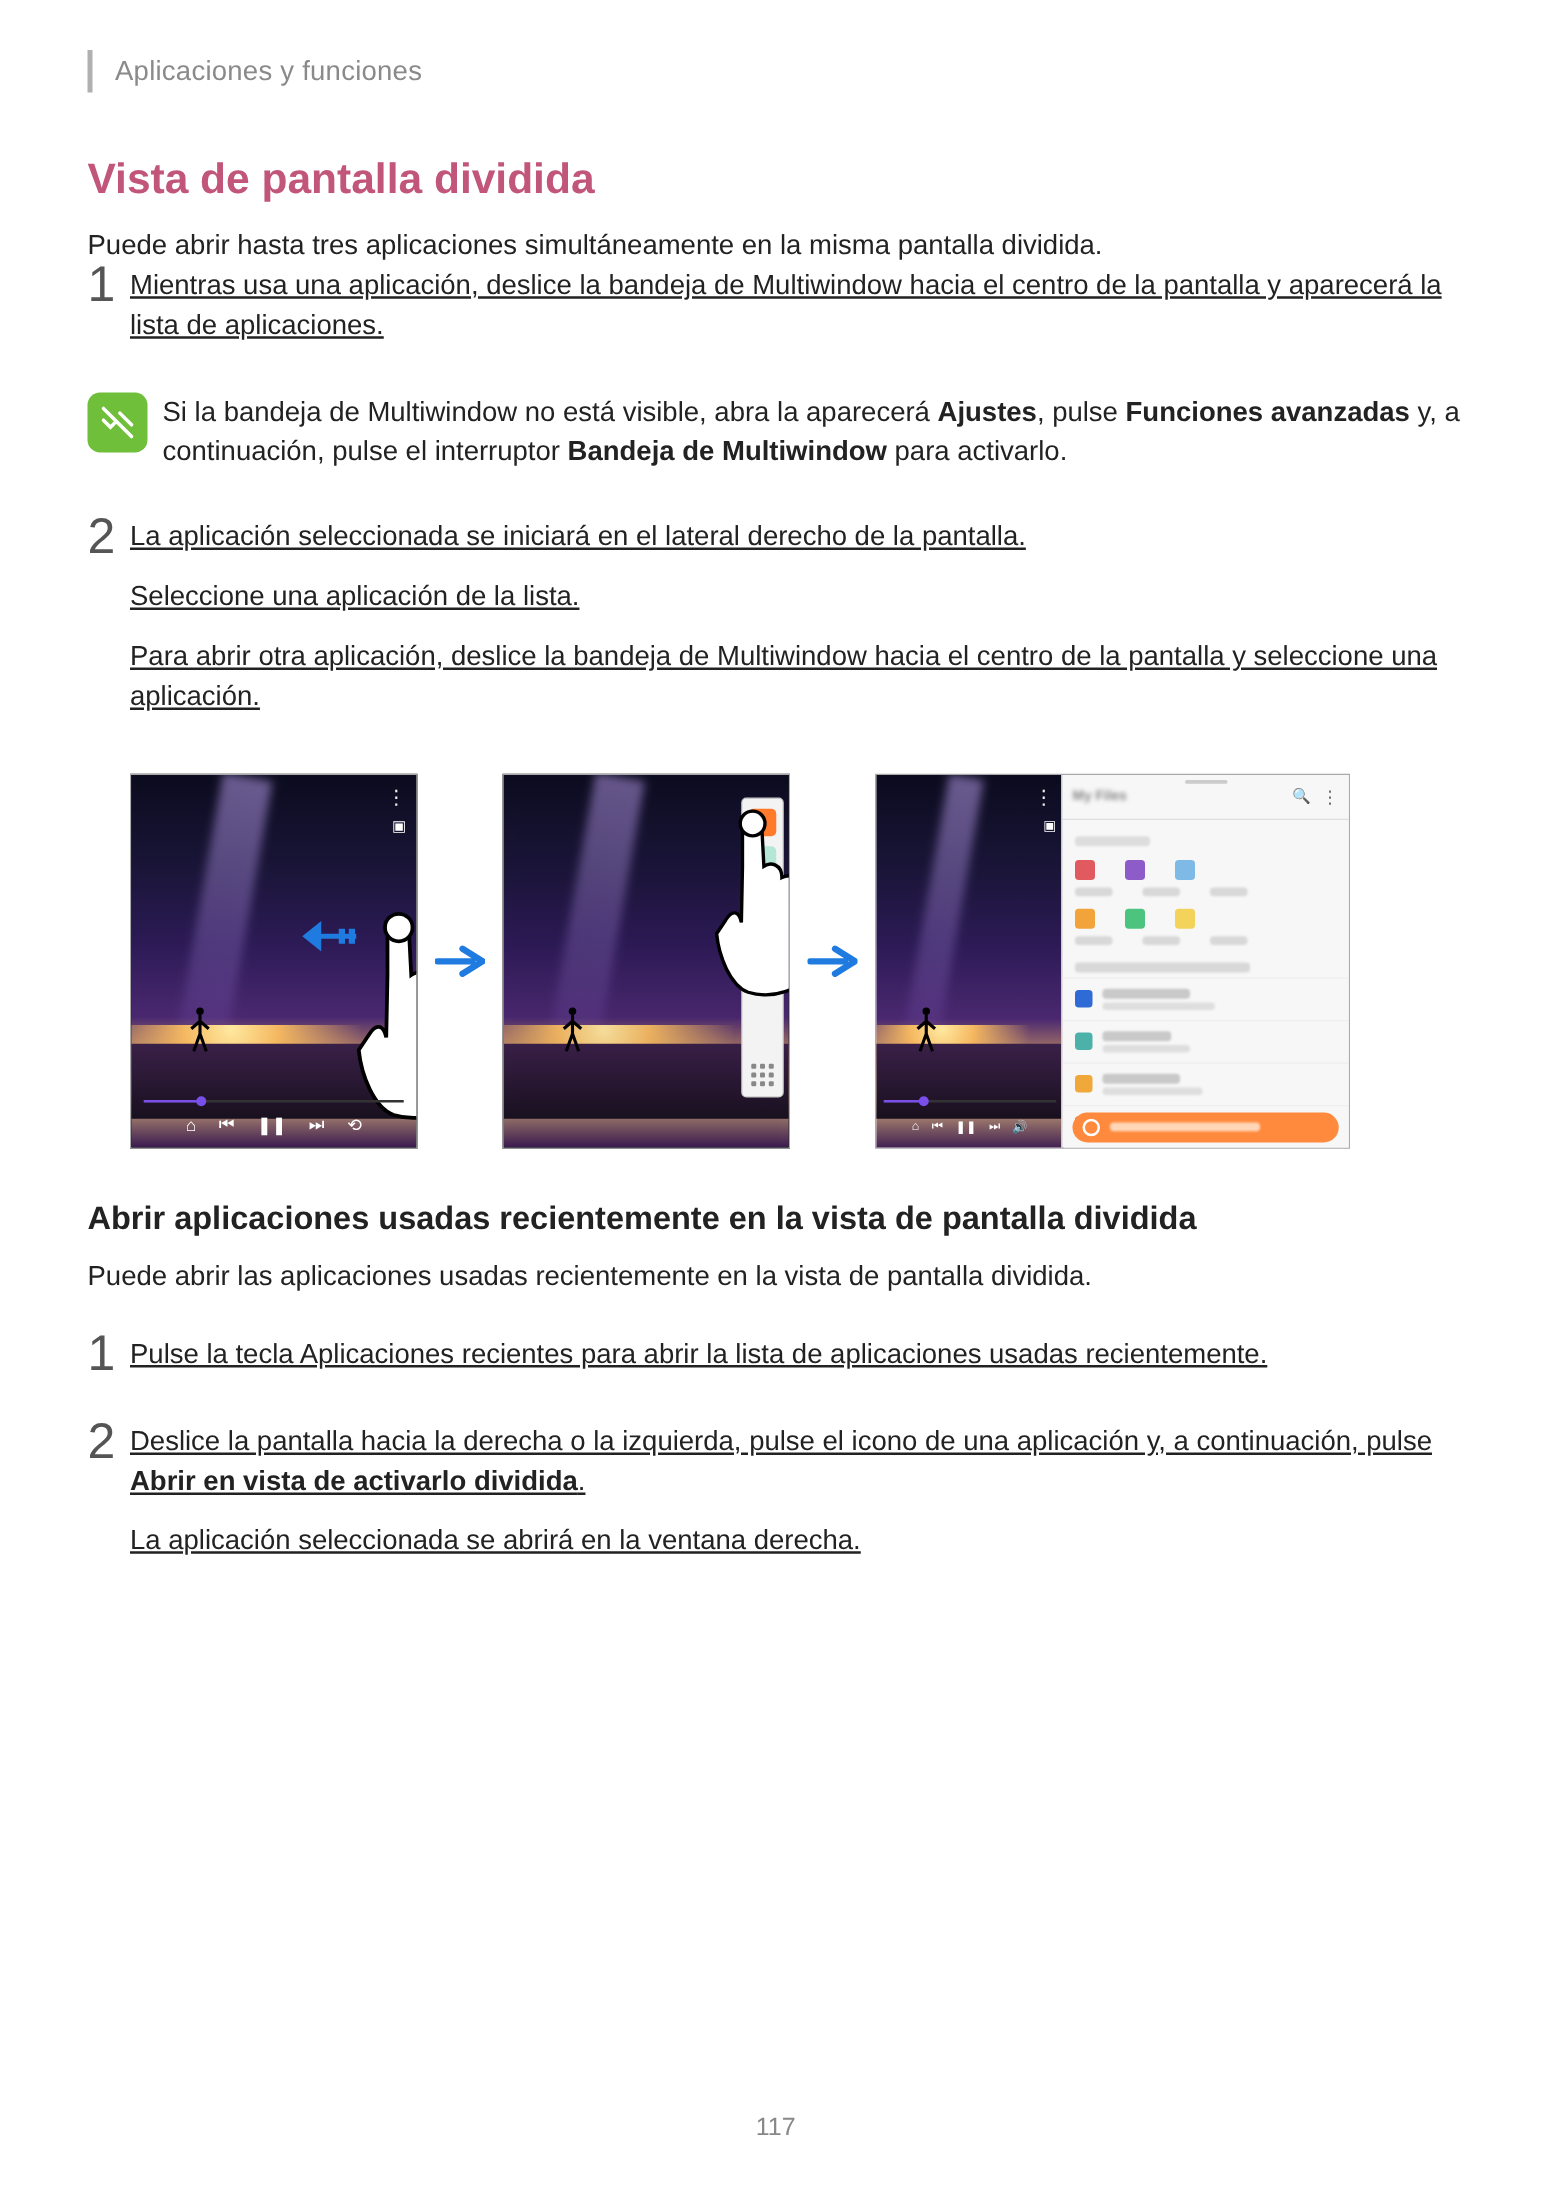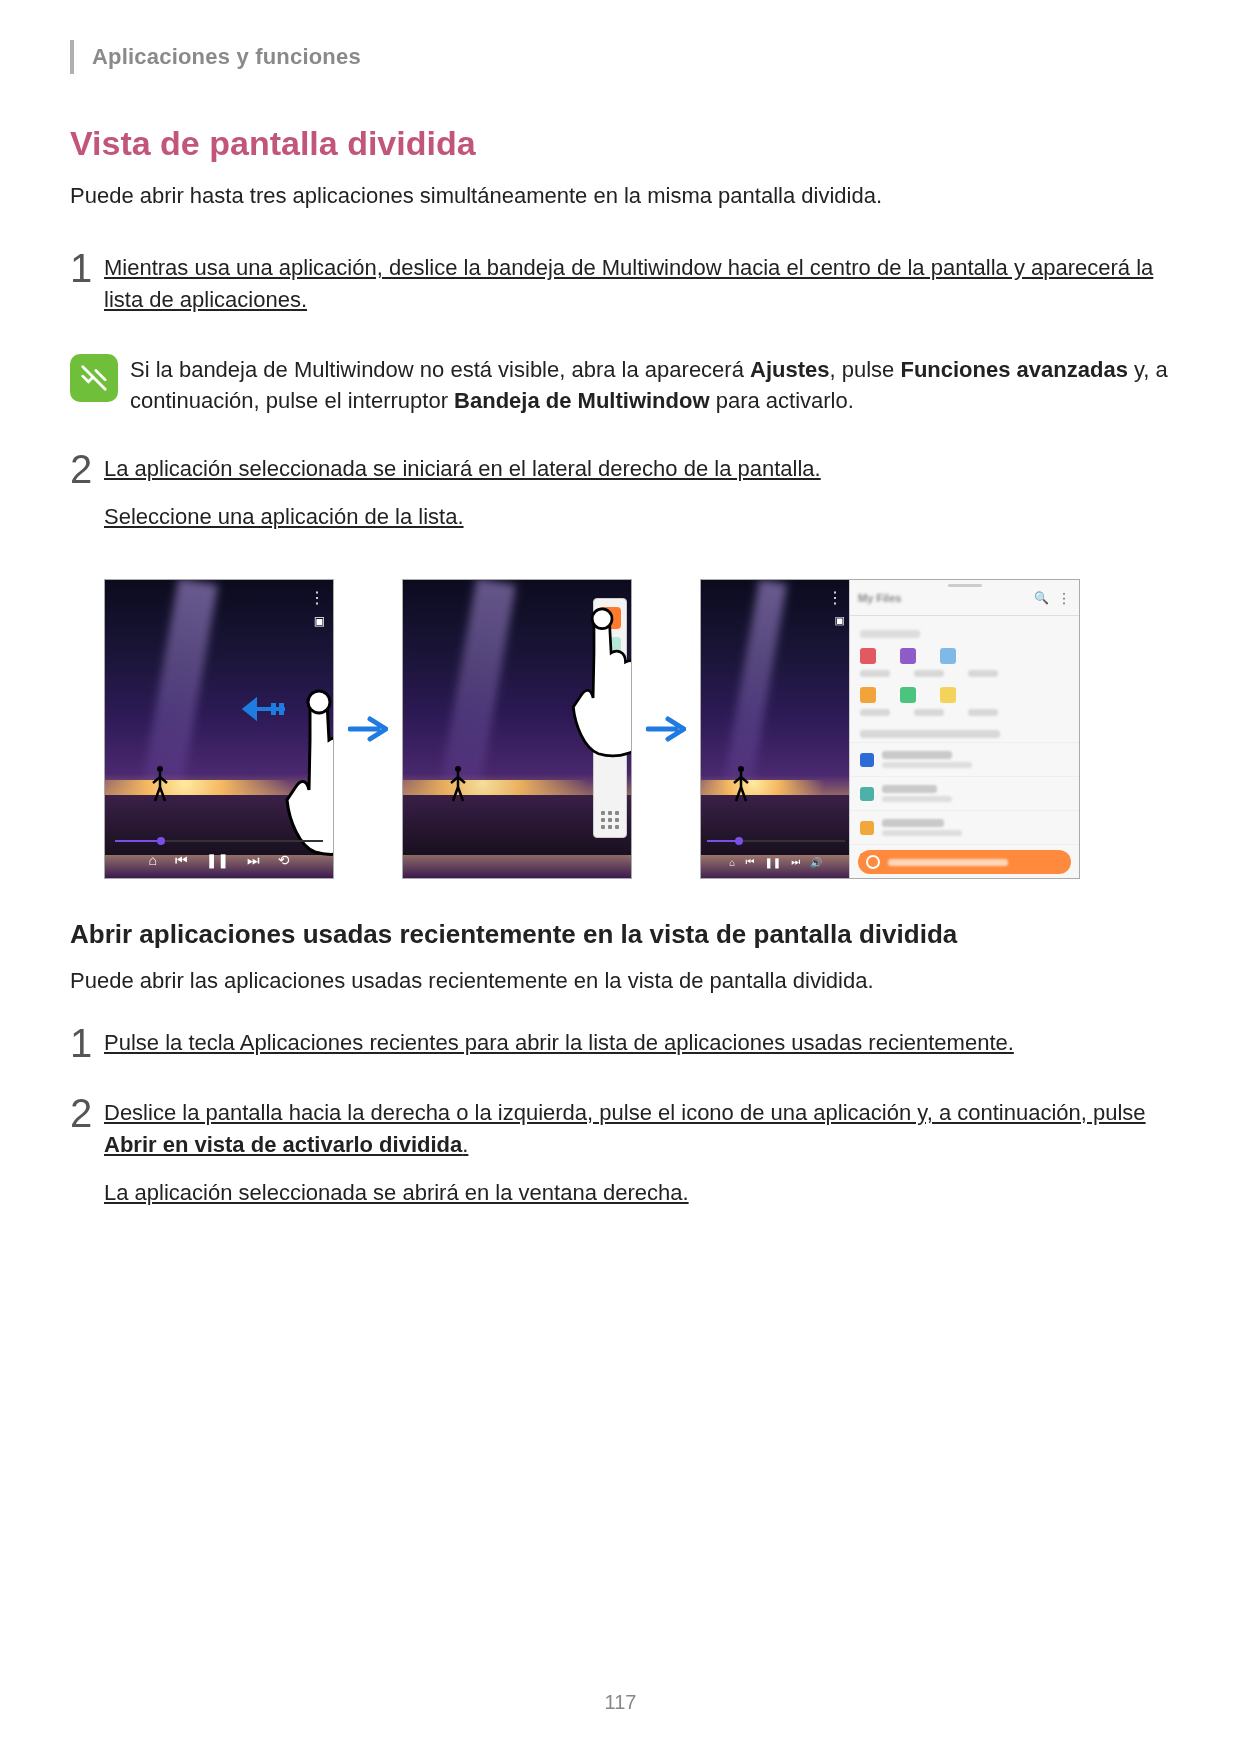--- a/index.html
+++ b/index.html
@@ -1,22 +1,22 @@
 <!DOCTYPE html>
 <html><head>
 <meta charset="utf-8">
 <style>
   * { box-sizing: border-box; margin: 0; padding: 0; }
   html, body { width: 1241px; height: 1754px; background: #fff; font-family: "Segoe UI", "Helvetica Neue", Arial, sans-serif; color: #222; }
   .page { position: relative; width: 1241px; height: 1754px; padding: 40px 70px 0 70px; }
-  .header-bar { display: flex; align-items: center; margin-bottom: 50px; font-weight: bold; }
+  .header-bar { display: flex; align-items: center; margin-bottom: 50px; }
   .header-rule { width: 4px; height: 34px; background: #b0b0b0; margin-right: 18px; }
   .header-text { font-size: 22px; color: #8a8a8a; letter-spacing: 0.2px; }
   .title { font-size: 34px; font-weight: 600; color: #c1567a; margin-bottom: 18px; }
-  .intro { font-size: 22px; color: #222; margin-bottom: 40px; line-height: 1.4; }
+  .intro { font-size: 22px; color: #222; line-height: 1.4; }
   .step { display: flex; align-items: flex-start; margin-bottom: 22px; }
   .step-num { font-size: 40px; font-weight: 300; color: #555; width: 34px; flex: 0 0 34px; line-height: 1; margin-top: -4px; }
   .step-body { flex: 1; font-size: 22px; line-height: 1.45; text-decoration: underline; }
   .step-body p { margin-bottom: 16px; }
   .note-row { display: flex; align-items: flex-start; margin: 18px 0 36px 0; }
   .note-icon-wrap { width: 60px; flex: 0 0 60px; }
   .note-icon { width: 48px; height: 48px; border-radius: 10px; background: #6fbf3a; display: flex; align-items: center; justify-content: center; }
   .note-icon svg { width: 30px; height: 30px; }
   .note-text { flex: 1; font-size: 22px; line-height: 1.45; }
   b { font-weight: 700; }
@@ -120,20 +120,21 @@
     <div class="note-text">
       <span>Si la bandeja de Multiwindow no está visible, abra la aparecerá </span><b>Ajustes</b><span>, pulse </span><b>Funciones avanzadas</b><span> y, a continuación, pulse el interruptor </span><b>Bandeja de Multiwindow</b><span> para activarlo.</span>
     </div>
   </div>
 
   <div class="step">
     <div class="step-num">2</div>
     <div class="step-body">
       <p>La aplicación seleccionada se iniciará en el lateral derecho de la pantalla.</p>
       <p>Seleccione una aplicación de la lista.</p>
+      <p>Para abrir otra aplicación, deslice la bandeja de Multiwindow hacia el centro de la pantalla y seleccione una aplicación.</p>
     </div>
   </div>
 
   <div class="figure-row">
 
     <div class="mock mock-a">
       <div class="sky"></div>
         <div class="milky"></div>
         <div class="horizon"></div>
         <div class="ground"></div>

